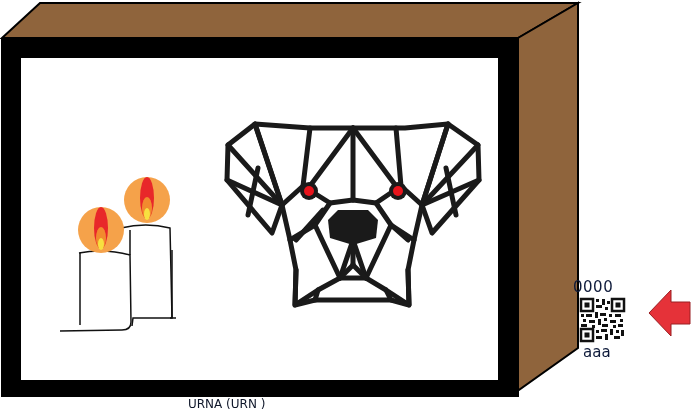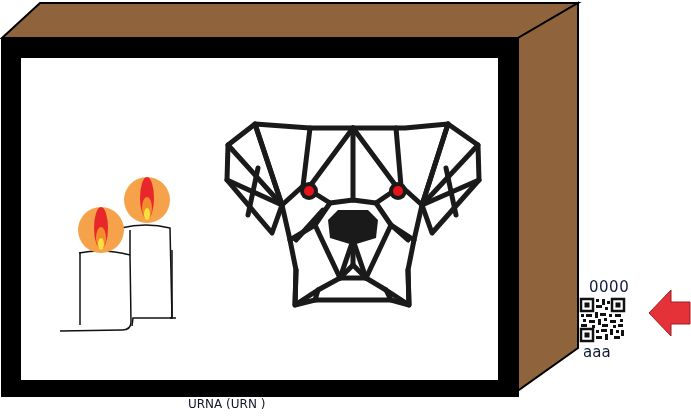--- a/index.html
+++ b/index.html
@@ -1,19 +1,19 @@
 <!DOCTYPE html>
 <html><head>
   <meta charset="utf-8">
   <style>
     html, body { margin: 0; padding: 0; background: #ffffff; }
     body { width: 691px; height: 417px; position: relative; overflow: hidden; font-family: "DejaVu Sans", sans-serif; }
     #scene { position: absolute; left: 0; top: 0; width: 691px; height: 417px; }
     .caption { position: absolute; left: 188px; top: 397px; font-size: 12px; color: #0f172a; font-family: "DejaVu Sans", sans-serif; white-space: pre; }
-    .qr-top { position: absolute; left: 589px; top: 278px; font-size: 15px; color: #0e1a3a; font-family: "DejaVu Sans", sans-serif; letter-spacing: 0.5px; }
+    .qr-top { position: absolute; left: 573px; top: 278px; font-size: 15px; color: #0e1a3a; font-family: "DejaVu Sans", sans-serif; letter-spacing: 0.5px; }
     .qr-bottom { position: absolute; left: 583px; top: 343px; font-size: 15px; color: #0e1a3a; font-family: "DejaVu Sans", sans-serif; }
   </style>
 </head>
 <body>
 
 <svg id="scene" width="691" height="417" viewBox="0 0 691 417" xmlns="http://www.w3.org/2000/svg">
 
   <polygon points="2,38 40,3 578,3 518,38" fill="#8f643c" stroke="#000" stroke-width="2"></polygon>
 
   <polygon points="518,38 578,3 578,348 516,392" fill="#8f643c" stroke="#000" stroke-width="2"></polygon>

